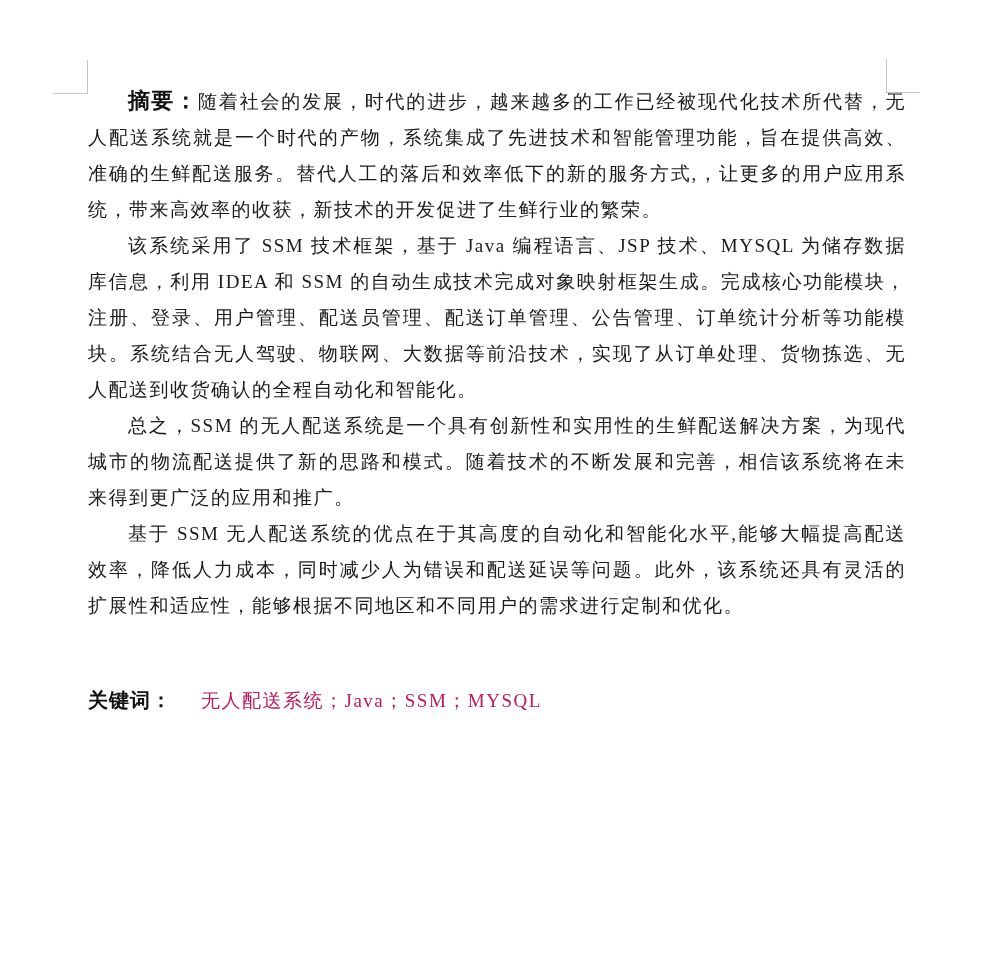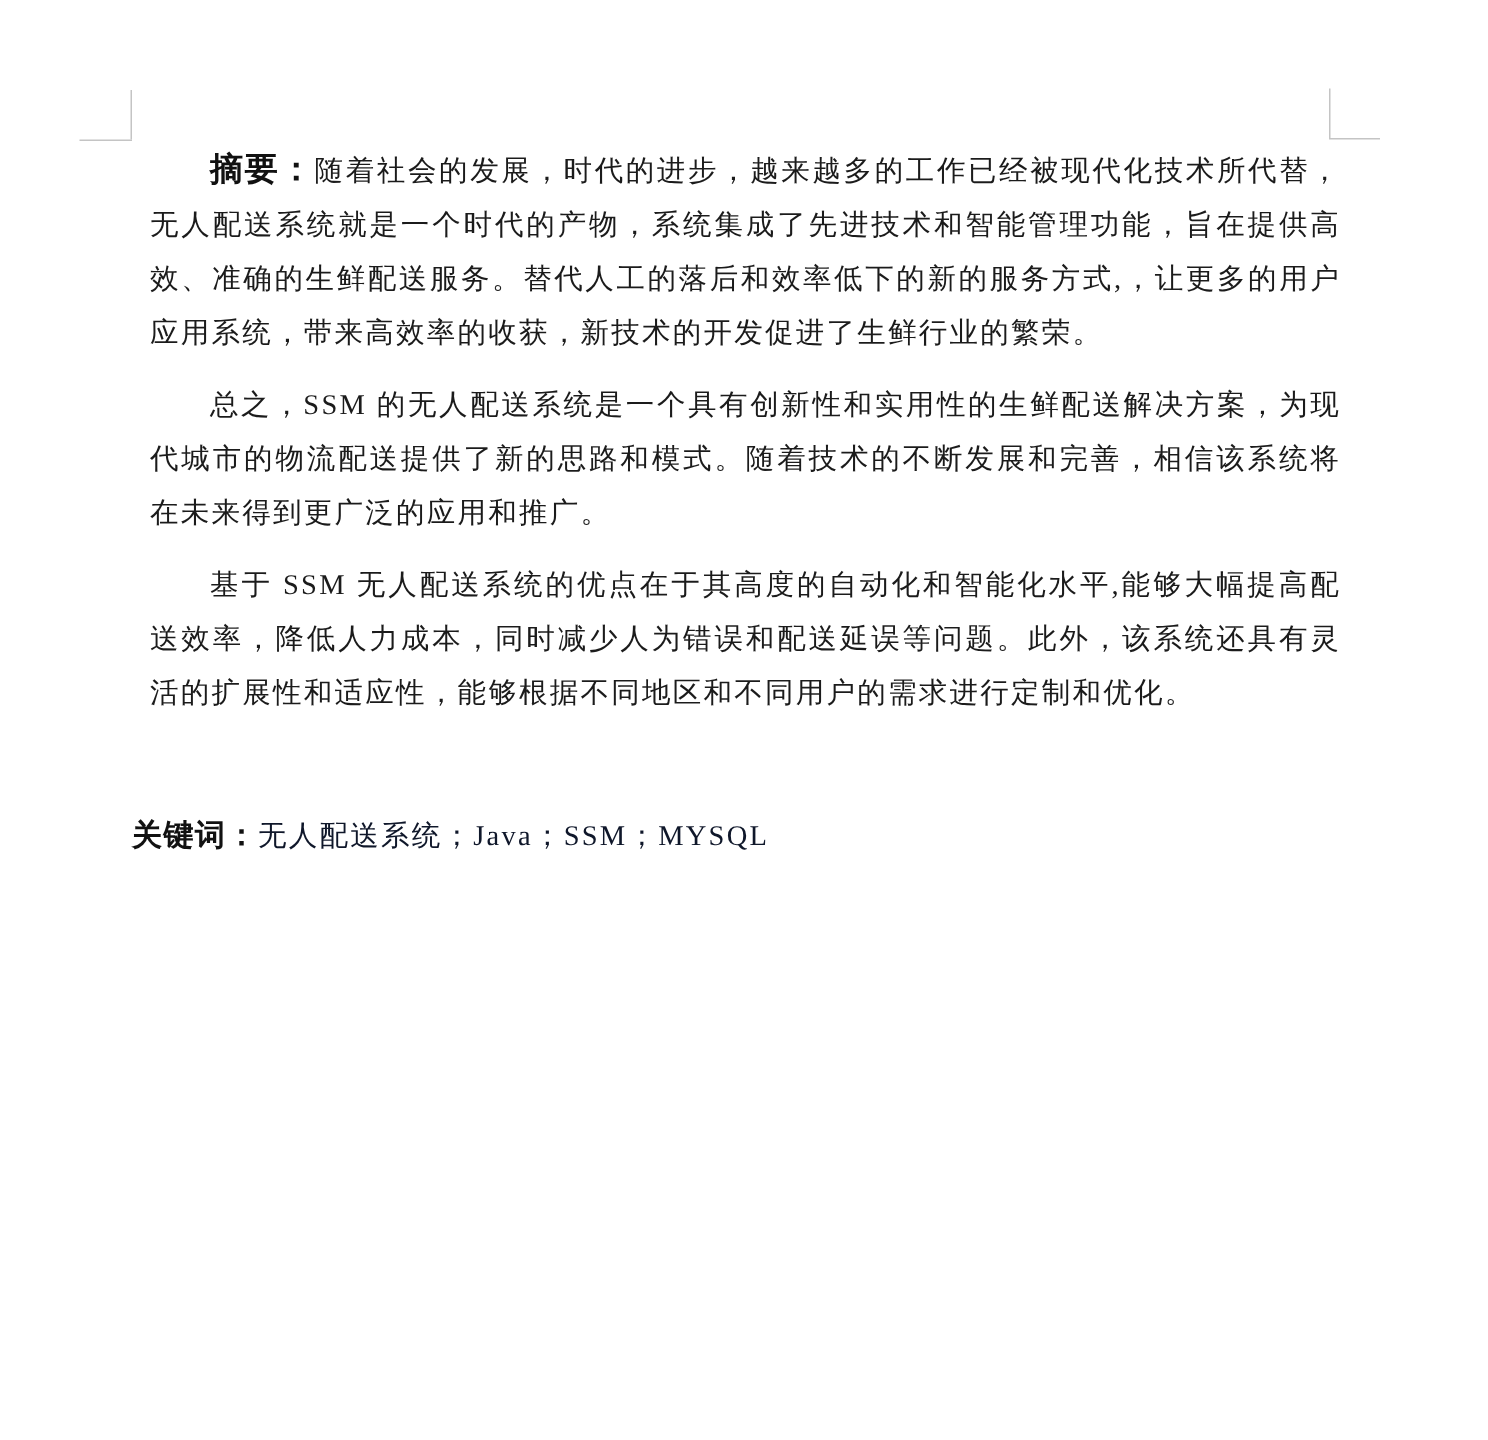--- a/index.html
+++ b/index.html
@@ -26,21 +26,21 @@
   .crop-tr-h { left: 886px; top: 92px; width: 34px; height: 1px; }
 
   .content {
     position: absolute;
     left: 88px;
     top: 83px;
     width: 818px;
     color: #1b1b1b;
   }
   .content p {
-    margin: 12px;
+    margin: 0;
     font-size: 19px;
     line-height: 36px;
     letter-spacing: 1.5px;
     text-align: justify;
     text-indent: 40px;
   }
   .abstract-label {
     font-family: "Liberation Sans", "DejaVu Sans", sans-serif;
     font-weight: bold;
     font-size: 22px;
@@ -57,37 +57,39 @@
   }
   .keywords-label {
     font-family: "Liberation Sans", "DejaVu Sans", sans-serif;
     font-weight: bold;
     font-size: 20px;
     letter-spacing: 1px;
     color: #111111;
     text-align: right;
   }
   .keywords-value {
-    color: #0f172a;
+    color: #be185d;
+    margin-left: 29px;
   }
 </style>
 </head>
 <body>
 
 <div class="page">
 
   <div class="crop-mark crop-tl-v"></div>
   <div class="crop-mark crop-tl-h"></div>
   <div class="crop-mark crop-tr-v"></div>
   <div class="crop-mark crop-tr-h"></div>
 
   <div class="content">
 
     <p><span class="abstract-label">摘要：</span><span>随着社会的发展，时代的进步，越来越多的工作已经被现代化技术所代替，无人配送系统就是一个时代的产物，系统集成了先进技术和智能管理功能，旨在提供高效、准确的生鲜配送服务。替代人工的落后和效率低下的新的服务方式,，让更多的用户应用系统，带来高效率的收获，新技术的开发促进了生鲜行业的繁荣。</span></p>
 
+    <p>该系统采用了 SSM 技术框架，基于 Java 编程语言、JSP 技术、MYSQL 为储存数据库信息，利用 IDEA 和 SSM 的自动生成技术完成对象映射框架生成。完成核心功能模块，注册、登录、用户管理、配送员管理、配送订单管理、公告管理、订单统计分析等功能模块。系统结合无人驾驶、物联网、大数据等前沿技术，实现了从订单处理、货物拣选、无人配送到收货确认的全程自动化和智能化。</p>
 
     <p>总之，SSM 的无人配送系统是一个具有创新性和实用性的生鲜配送解决方案，为现代城市的物流配送提供了新的思路和模式。随着技术的不断发展和完善，相信该系统将在未来得到更广泛的应用和推广。</p>
 
     <p>基于 SSM 无人配送系统的优点在于其高度的自动化和智能化水平,能够大幅提高配送效率，降低人力成本，同时减少人为错误和配送延误等问题。此外，该系统还具有灵活的扩展性和适应性，能够根据不同地区和不同用户的需求进行定制和优化。</p>
 
     <div class="keywords-line"><span class="keywords-label">关键词：</span><span class="keywords-value">无人配送系统；Java；SSM；MYSQL</span></div>
 
   </div>
 </div>
 

